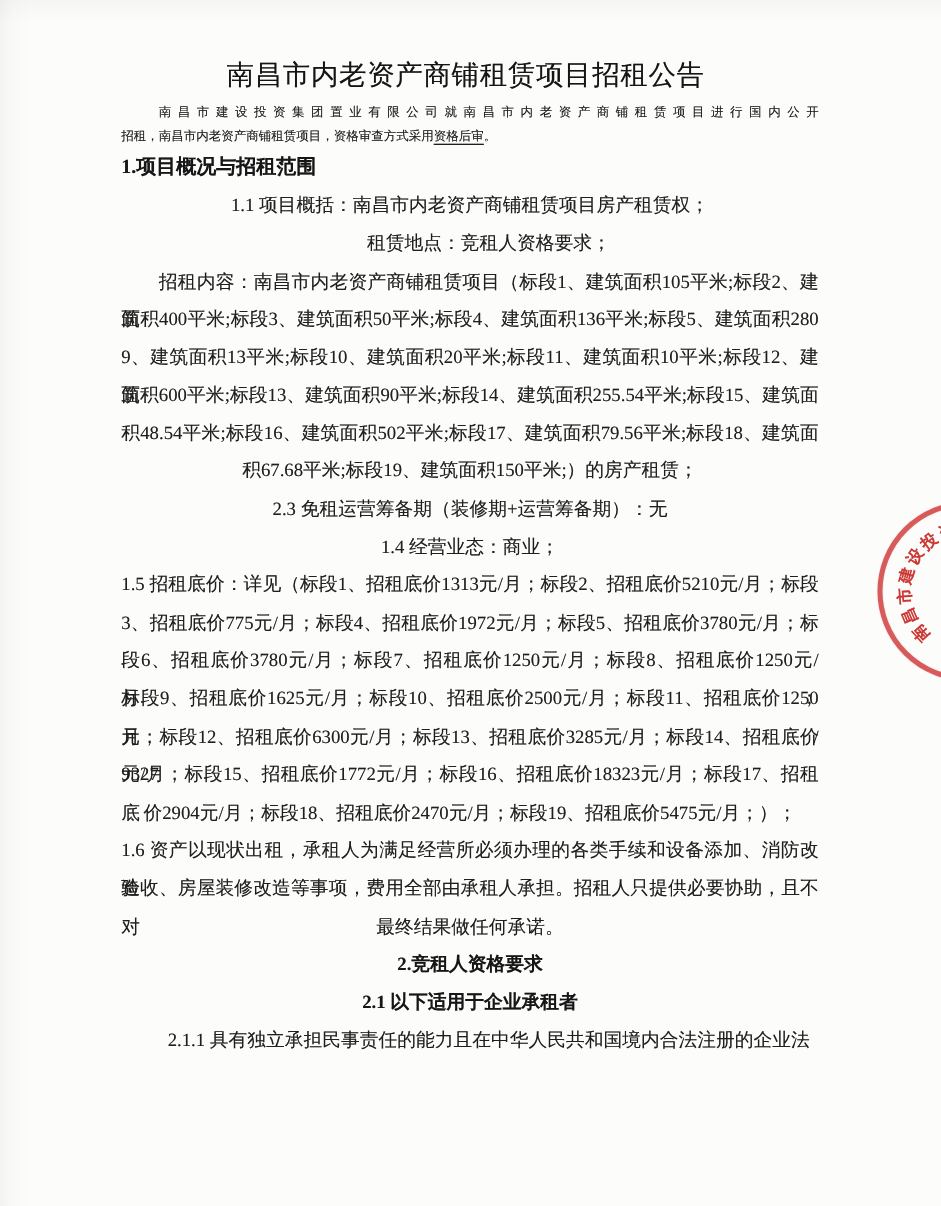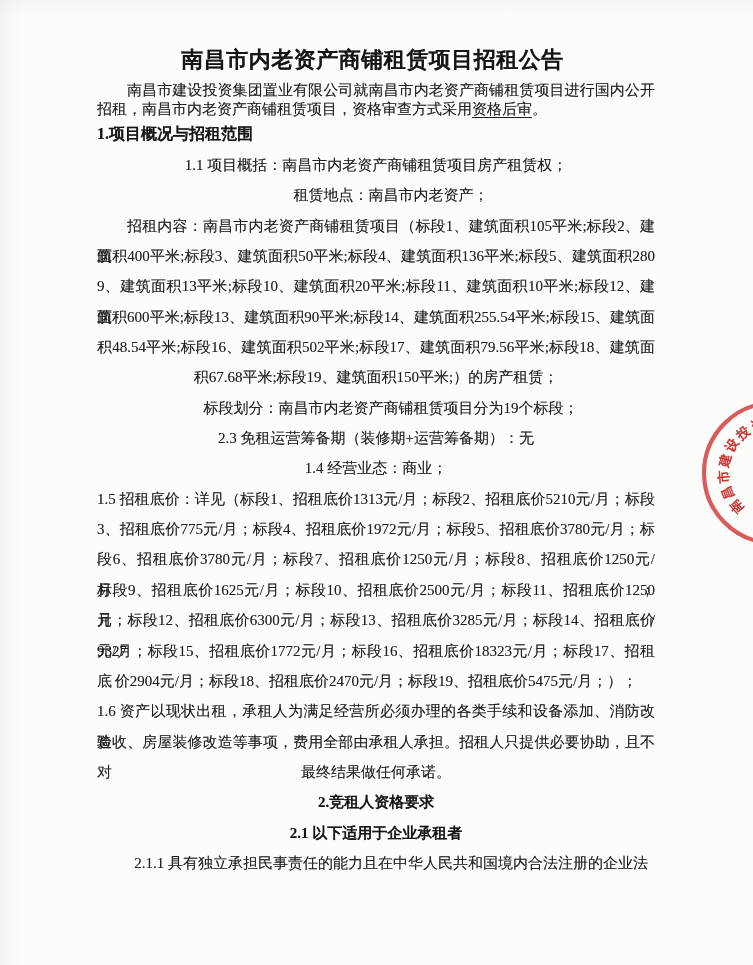--- a/index.html
+++ b/index.html
@@ -15,28 +15,28 @@
     position:absolute;inset:0;
     background:
       linear-gradient(90deg, rgba(120,120,118,0.07) 0, rgba(120,120,118,0.02) 10px, rgba(0,0,0,0) 26px),
       linear-gradient(180deg, rgba(120,120,118,0.05) 0, rgba(0,0,0,0) 18px),
       #fcfcfa;
   }
   .doc-title{
     position:absolute;top:47px;left:0;right:8px;
     text-align:center;
     font-size:22px;line-height:25px;
-    font-weight:bold;
+    font-weight:normal;
     letter-spacing:0.5px;
     color:#151515;
     text-shadow:0 0 0.5px rgba(0,0,0,0.45);
   }
   .intro{
     position:absolute;top:81px;left:97px;width:558px;
-    font-size:15px;line-height:19px;
+    font-size:10px;line-height:19px;
     text-shadow:0 0 0.4px rgba(0,0,0,0.4);
   }
   .intro .l1{
     text-indent:30px;
     text-align:justify;text-align-last:justify;
     white-space:nowrap;
     white-space:normal;
   }
   .sec-heading{
     position:absolute;top:124px;left:97px;
@@ -95,28 +95,27 @@
 
   <div class="intro">
     <div class="l1">南昌市建设投资集团置业有限公司就南昌市内老资产商铺租赁项目进行国内公开</div>
     <div class="l2"><span>招租，南昌市内老资产商铺租赁项目，资格审查方式采用</span><span class="u">资格后审</span><span>。</span></div>
   </div>
 
   <div class="sec-heading">1.项目概况与招租范围</div>
 
   <div class="body-lines">
       <div class="line">1.1 项目概括：南昌市内老资产商铺租赁项目房产租赁权；</div>
-      <div class="line ind">租赁地点：南昌市内老资产；</div>
+      <div class="line ind">租赁地点：竞租人资格要求；</div>
       <div class="line ind jst">招租内容：南昌市内老资产商铺租赁项目（标段1、建筑面积105平米;标段2、建筑</div>
       <div class="line jst">面积400平米;标段3、建筑面积50平米;标段4、建筑面积136平米;标段5、建筑面积280</div>
       <div class="line jst">9、建筑面积13平米;标段10、建筑面积20平米;标段11、建筑面积10平米;标段12、建筑</div>
       <div class="line jst">面积600平米;标段13、建筑面积90平米;标段14、建筑面积255.54平米;标段15、建筑面</div>
       <div class="line jst">积48.54平米;标段16、建筑面积502平米;标段17、建筑面积79.56平米;标段18、建筑面</div>
       <div class="line">积67.68平米;标段19、建筑面积150平米;）的房产租赁；</div>
-      <div class="line ind">标段划分：南昌市内老资产商铺租赁项目分为19个标段；</div>
       <div class="line">2.3 免租运营筹备期（装修期+运营筹备期）：无</div>
       <div class="line">1.4 经营业态：商业；</div>
       <div class="line jst">1.5 招租底价：详见（标段1、招租底价1313元/月；标段2、招租底价5210元/月；标段</div>
       <div class="line jst">3、招租底价775元/月；标段4、招租底价1972元/月；标段5、招租底价3780元/月；标</div>
       <div class="line jst">段6、招租底价3780元/月；标段7、招租底价1250元/月；标段8、招租底价1250元/月；</div>
       <div class="line jst">标段9、招租底价1625元/月；标段10、招租底价2500元/月；标段11、招租底价1250元/</div>
       <div class="line jst">月；标段12、招租底价6300元/月；标段13、招租底价3285元/月；标段14、招租底价9327</div>
       <div class="line jst">元/月；标段15、招租底价1772元/月；标段16、招租底价18323元/月；标段17、招租底</div>
       <div class="line">价2904元/月；标段18、招租底价2470元/月；标段19、招租底价5475元/月；）；</div>
       <div class="line jst">1.6 资产以现状出租，承租人为满足经营所必须办理的各类手续和设备添加、消防改造</div>

